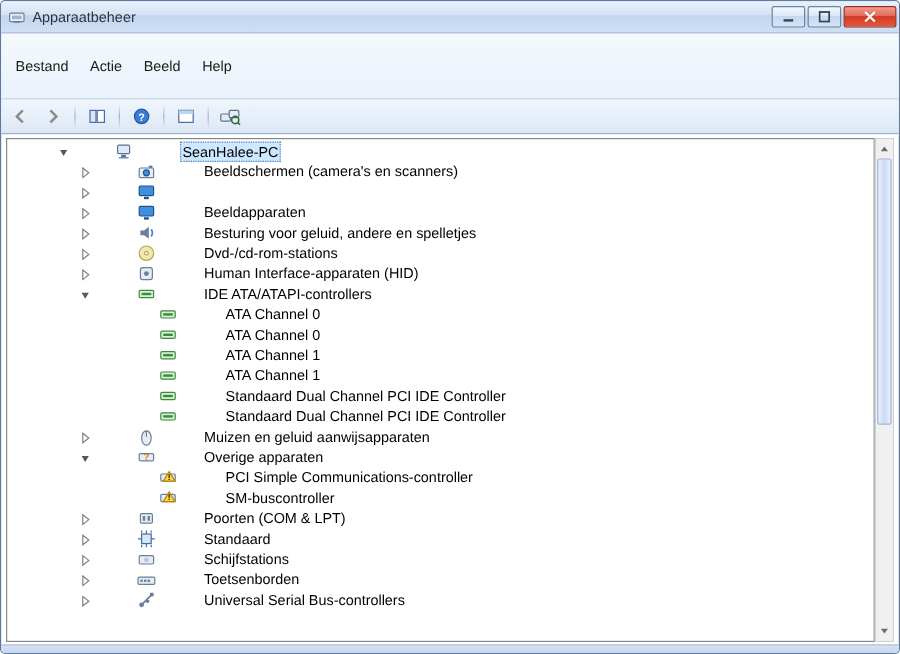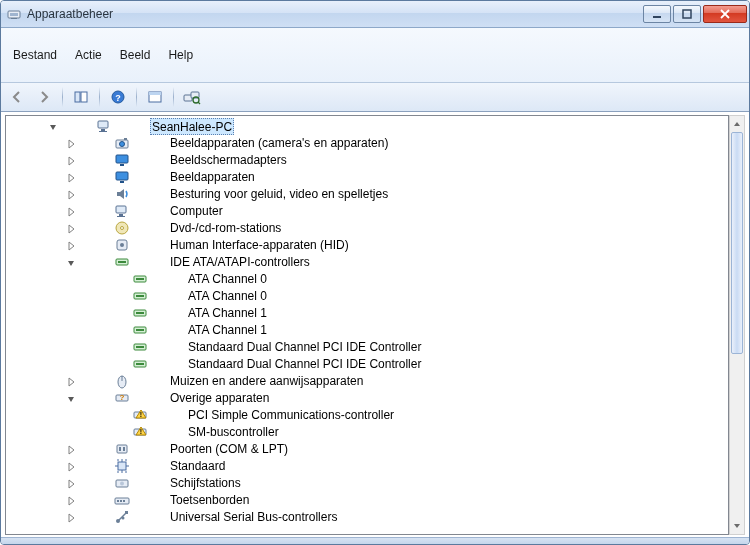--- a/index.html
+++ b/index.html
@@ -291,36 +291,35 @@
                 <path d="M3 1 L8 5 L3 9 Z" fill="none" stroke="#808080"></path>
               </svg>
             </span>
             <span class="node-icon">
               <svg width="16" height="16" viewBox="0 0 16 16">
                 <rect x="2" y="5" width="12" height="8" rx="1" fill="#e6ecf5" stroke="#6b7f97"></rect>
                 <circle cx="8" cy="9" r="2.5" fill="#3d8fe0" stroke="#22538a"></circle>
                 <rect x="10" y="3" width="3" height="2" fill="#6b7f97"></rect>
               </svg>
             </span>
-            <span class="node-label">Beeldapparaten (camera's en apparaten)</span>
+            <span class="node-label">Beeldschermen (camera's en scanners)</span>
           </div>
           <div class="row">
             <span class="indent" style="width:22px"></span>
             <span class="expander">
               <svg width="10" height="10" viewBox="0 0 10 10">
                 <path d="M3 1 L8 5 L3 9 Z" fill="none" stroke="#808080"></path>
               </svg>
             </span>
             <span class="node-icon">
               <svg width="16" height="16" viewBox="0 0 16 16">
                 <rect x="2" y="3" width="12" height="8" rx="1" fill="#3d8fe0" stroke="#22538a"></rect>
                 <rect x="6" y="12" width="4" height="2" fill="#22538a"></rect>
               </svg>
             </span>
-            <span class="node-label">Beeldschermadapters</span>
           </div>
           <div class="row">
             <span class="indent" style="width:22px"></span>
             <span class="expander">
               <svg width="10" height="10" viewBox="0 0 10 10">
                 <path d="M3 1 L8 5 L3 9 Z" fill="none" stroke="#808080"></path>
               </svg>
             </span>
             <span class="node-icon">
               <svg width="16" height="16" viewBox="0 0 16 16">
@@ -336,37 +335,21 @@
               <svg width="10" height="10" viewBox="0 0 10 10">
                 <path d="M3 1 L8 5 L3 9 Z" fill="none" stroke="#808080"></path>
               </svg>
             </span>
             <span class="node-icon">
               <svg width="16" height="16" viewBox="0 0 16 16">
                 <path d="M3 6 L6 6 L10 3 L10 13 L6 10 L3 10 Z" fill="#6b7f97"></path>
                 <path d="M12 5 Q14 8 12 11" fill="none" stroke="#3d8fe0" stroke-width="1.5"></path>
               </svg>
             </span>
-            <span class="node-label">Besturing voor geluid, video en spelletjes</span>
-          </div>
-          <div class="row">
-            <span class="indent" style="width:22px"></span>
-            <span class="expander">
-              <svg width="10" height="10" viewBox="0 0 10 10">
-                <path d="M3 1 L8 5 L3 9 Z" fill="none" stroke="#808080"></path>
-              </svg>
-            </span>
-            <span class="node-icon">
-              <svg width="16" height="16" viewBox="0 0 16 16">
-                <rect x="2" y="3" width="10" height="7" rx="1" fill="#dfeaf7" stroke="#5a7293"></rect>
-                <rect x="5" y="11" width="4" height="2" fill="#5a7293"></rect>
-                <rect x="3" y="13" width="8" height="1" fill="#5a7293"></rect>
-              </svg>
-            </span>
-            <span class="node-label">Computer</span>
+            <span class="node-label">Besturing voor geluid, andere en spelletjes</span>
           </div>
           <div class="row">
             <span class="indent" style="width:22px"></span>
             <span class="expander">
               <svg width="10" height="10" viewBox="0 0 10 10">
                 <path d="M3 1 L8 5 L3 9 Z" fill="none" stroke="#808080"></path>
               </svg>
             </span>
             <span class="node-icon">
               <svg width="16" height="16" viewBox="0 0 16 16">
@@ -478,21 +461,21 @@
               <svg width="10" height="10" viewBox="0 0 10 10">
                 <path d="M3 1 L8 5 L3 9 Z" fill="none" stroke="#808080"></path>
               </svg>
             </span>
             <span class="node-icon">
               <svg width="16" height="16" viewBox="0 0 16 16">
                 <ellipse cx="8" cy="9" rx="4" ry="6" fill="#e6ecf5" stroke="#6b7f97"></ellipse>
                 <line x1="8" y1="3" x2="8" y2="8" stroke="#6b7f97"></line>
               </svg>
             </span>
-            <span class="node-label">Muizen en andere aanwijsapparaten</span>
+            <span class="node-label">Muizen en geluid aanwijsapparaten</span>
           </div>
           <div class="row">
             <span class="indent" style="width:22px"></span>
             <span class="expander">
               <svg width="10" height="10" viewBox="0 0 10 10">
                 <path d="M2 3 L8 3 L5 8 Z" fill="#595959"></path>
               </svg>
             </span>
             <span class="node-icon">
               <svg width="16" height="16" viewBox="0 0 16 16">

